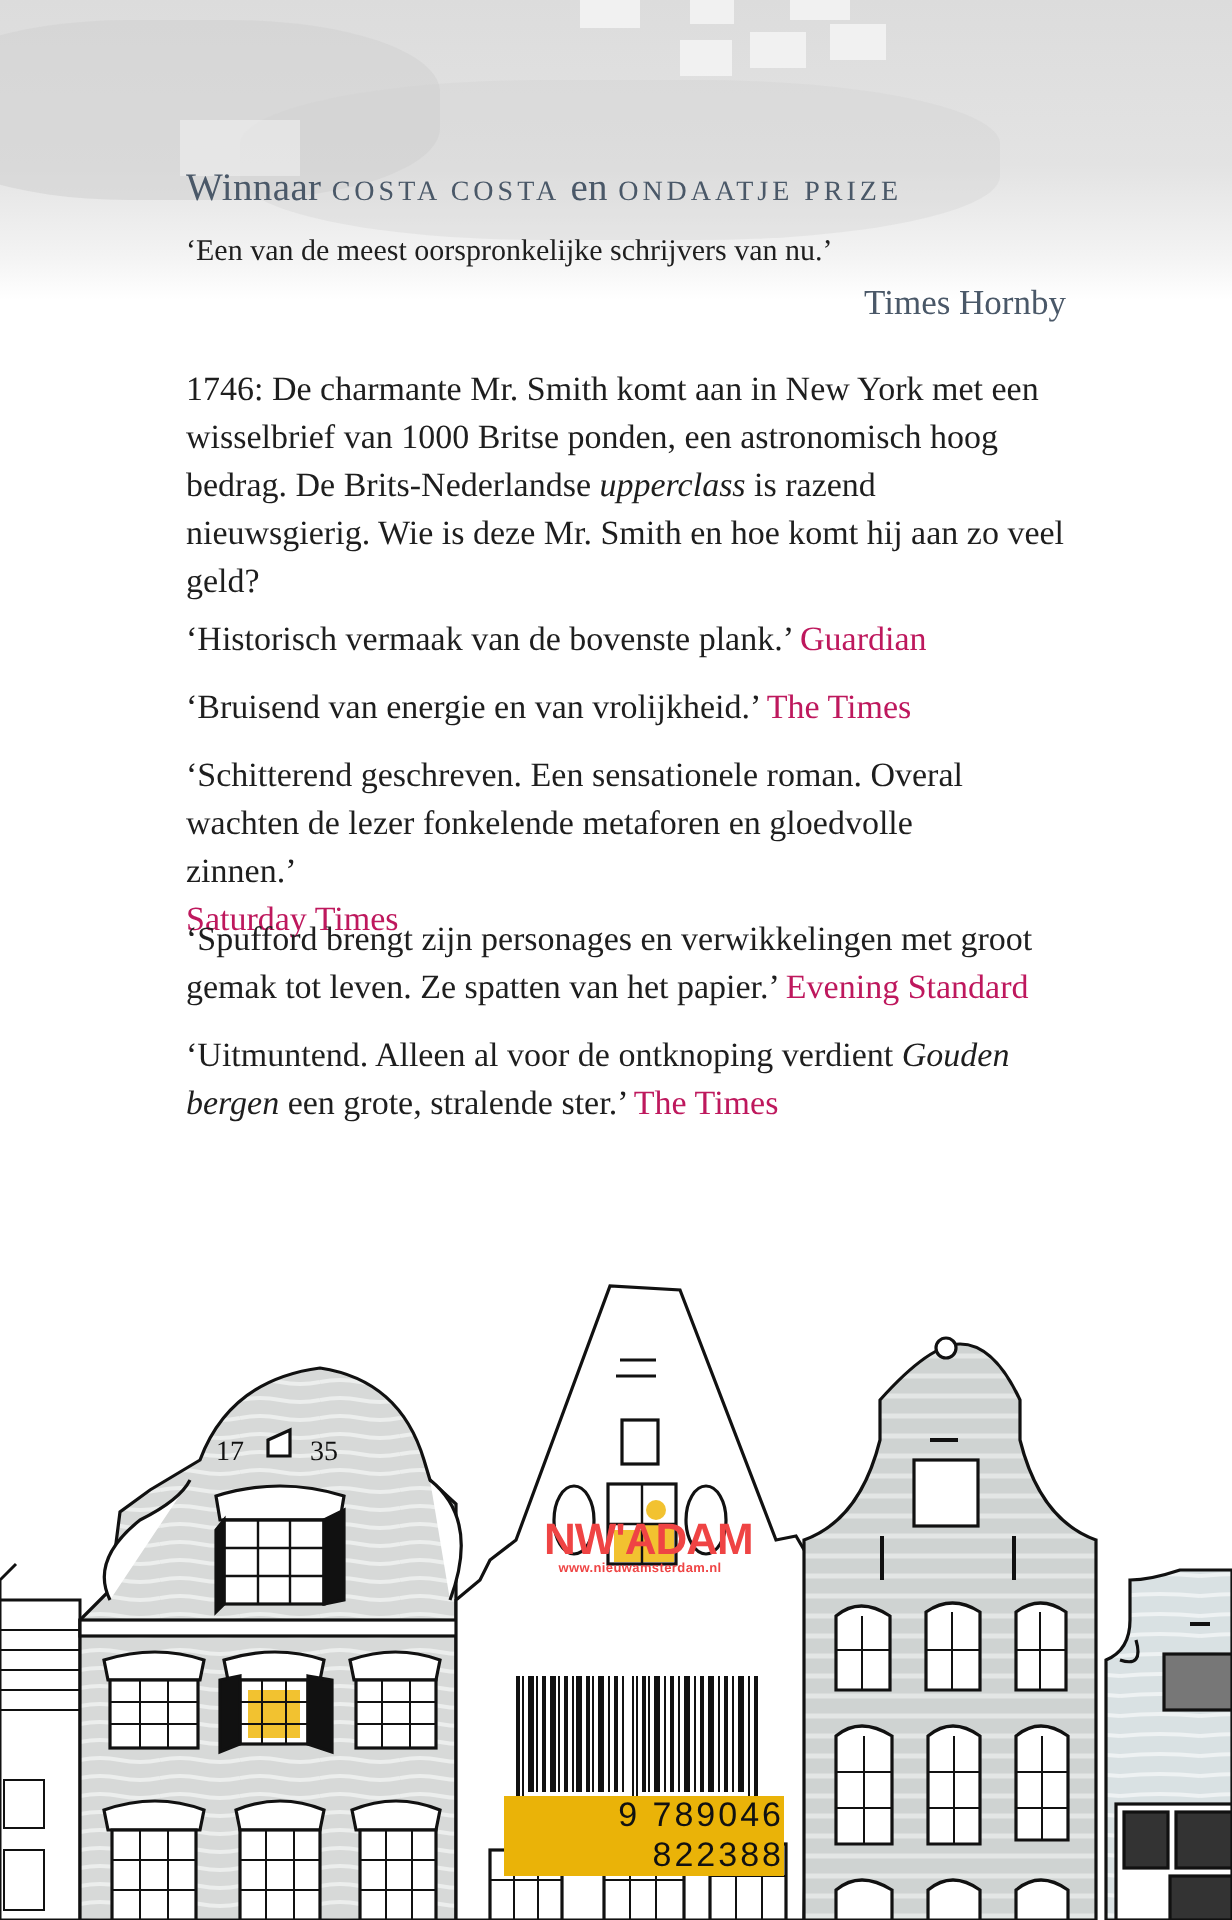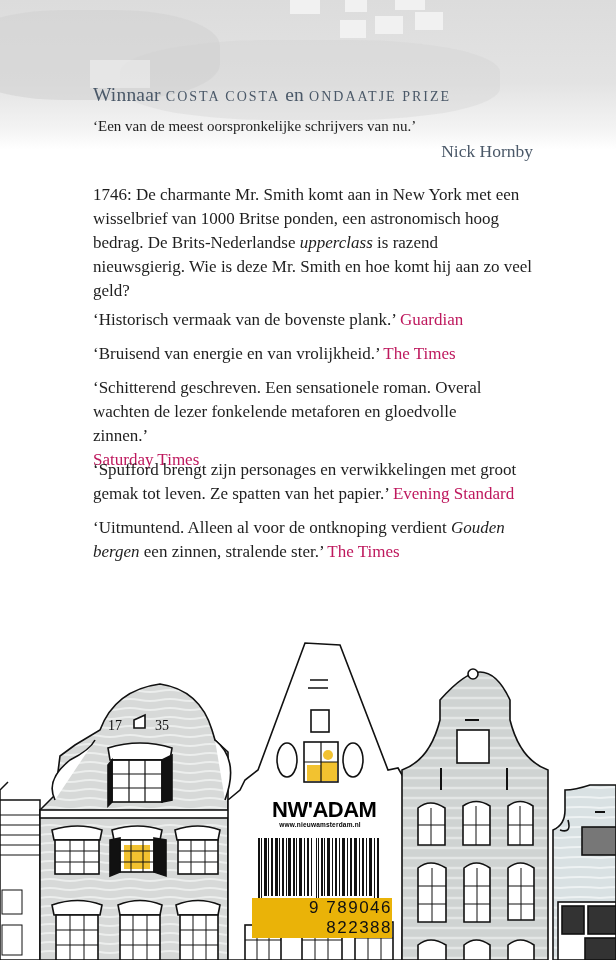--- a/index.html
+++ b/index.html
@@ -24,22 +24,22 @@
   .award .sc { font-size: 14px; letter-spacing: 2px; }
   .lead-quote { position: absolute; top: 118px; left: 0; width: 440px; font-size: 15px; white-space: nowrap; }
   .lead-source { position: absolute; top: 141px; right: 0; font-size: 17.5px; color: #4a5868; }
   .blurb { position: absolute; top: 183px; left: 0; width: 440px; font-size: 17px; line-height: 24px; }
   .blurb em { font-style: italic; margin-top: 14px; }
   .review { position: absolute; left: 0; width: 440px; font-size: 17px; line-height: 24px; }
   .review .src { color: #be185d; }
   .review em { font-style: italic; }
   .ill { position: absolute; left: 0; top: 600px; width: 616px; height: 360px; }
   .logo {
-    position: absolute; left: 272px; top: 799px; width: 96px; text-align: center;
-    font-family: "Liberation Sans", "DejaVu Sans", sans-serif; color: #000000;
+    position: absolute; left: 272px; top: 759px; width: 96px; text-align: center;
+    font-family: "Liberation Sans", "DejaVu Sans", sans-serif; color: #ef4444;
   }
   .logo .mark { font-size: 22px; font-weight: bold; letter-spacing: -0.5px; line-height: 22px; }
   .logo .url { font-size: 6.5px; font-weight: bold; letter-spacing: .2px; }
   .barcode { position: absolute; left: 258px; top: 838px; width: 122px; height: 64px; }
   .isbn {
     position: absolute; left: 252px; top: 898px; width: 140px;
     font-family: "Liberation Sans", "DejaVu Sans", sans-serif; font-size: 17px;
     letter-spacing: 1.5px; color: #111; background: #eab308; text-align: right;
   }
 </style>
@@ -60,29 +60,29 @@
 
 <div class="content">
   <div class="award">
     <span>Winnaar</span>
     <span class="sc">COSTA COSTA</span>
     <span>en</span>
     <span class="sc">ONDAATJE PRIZE</span>
   </div>
 
   <div class="lead-quote">‘Een van de meest oorspronkelijke schrijvers van nu.’</div>
-  <div class="lead-source">Nick Hornby</div>
+  <div class="lead-source">Times Hornby</div>
 
   <div class="blurb"><span>1746: De charmante Mr. Smith komt aan in New York met een wisselbrief van 1000 Britse ponden, een astronomisch hoog bedrag. De Brits-Nederlandse </span><em>upperclass</em><span> is razend nieuwsgierig. Wie is deze Mr. Smith en hoe komt hij aan zo veel geld?</span></div>
 
   <div class="review" style="top:308px"><span>‘Historisch vermaak van de bovenste plank.’ </span><span class="src">Guardian</span></div>
   <div class="review" style="top:342px"><span>‘Bruisend van energie en van vrolijkheid.’ </span><span class="src">The Times</span></div>
   <div class="review" style="top:376px;width:420px"><span>‘Schitterend geschreven. Een sensationele roman. Overal wachten de lezer fonkelende metaforen en gloedvolle zinnen.’ </span><br><span class="src">Saturday Times</span></div>
   <div class="review" style="top:458px"><span>‘Spufford brengt zijn personages en verwikkelingen met groot gemak tot leven. Ze spatten van het papier.’ </span><span class="src">Evening Standard</span></div>
-  <div class="review" style="top:516px;width:420px"><span>‘Uitmuntend. Alleen al voor de ontknoping verdient </span><em>Gouden bergen</em><span> een zinnen, stralende ster.’ </span><span class="src">The Times</span></div>
+  <div class="review" style="top:516px;width:420px"><span>‘Uitmuntend. Alleen al voor de ontknoping verdient </span><em>Gouden bergen</em><span> een grote, stralende ster.’ </span><span class="src">The Times</span></div>
 </div>
 
 <svg class="ill" viewBox="0 600 616 360" xmlns="http://www.w3.org/2000/svg">
   <defs>
     <pattern id="brick" width="40" height="9" patternUnits="userSpaceOnUse">
       <rect width="40" height="9" fill="#d7d9d8"></rect>
       <path d="M0 7 Q10 5 20 7 T40 7" stroke="#eceeed" stroke-width="2" fill="none"></path>
     </pattern>
     <pattern id="brick2" width="40" height="10" patternUnits="userSpaceOnUse">
       <rect width="40" height="10" fill="#cfd3d2"></rect>

